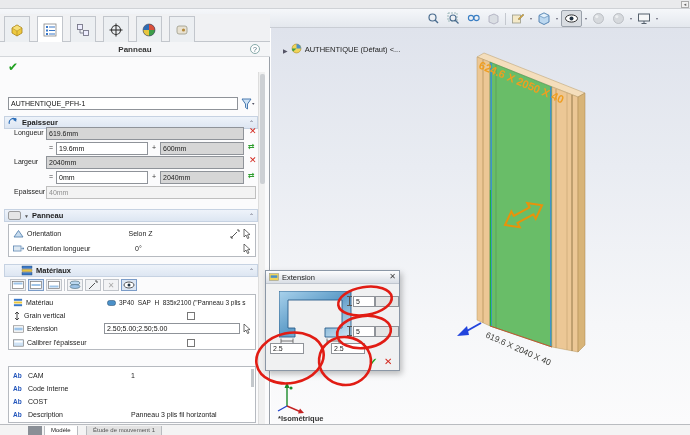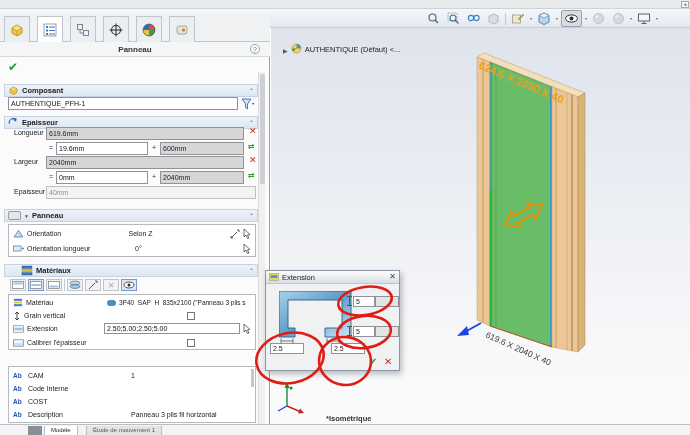--- a/index.html
+++ b/index.html
@@ -59,21 +59,21 @@
   .bottombar { left:0; top:424px; width:690px; height:11px; background:#f4f4f4; border-top:1px solid #b9bcc0; }
   .btab { position:absolute; top:1px; height:10px; font-size:6px; line-height:9px; padding:0 6px; border:1px solid #b9bcc0; border-top:none; }
   .btab.on { background:#ffffff; color:#222; }
   .btab.off { background:#e3e3e3; color:#555; }
   .bscroll { position:absolute; left:28px; top:1px; width:14px; height:9px; background:#8a8f96; }
 
   
   .viewport { left:271px; top:28px; width:419px; height:396px; background:linear-gradient(#dfe3ec 0%, #e9ecf2 35%, #f6f7f9 75%, #fbfbfc 100%); overflow:hidden; }
   .crumb { left:12px; top:15px; display:flex; align-items:flex-end; gap:3px; font-size:7.5px; color:#222; }
   .crumb .arrow { font-size:6px; color:#556; }
-  .viewname { left:7px; top:386px; font-size:7.5px; font-weight:bold; color:#333;margin-left:48px; }
+  .viewname { left:7px; top:386px; font-size:7.5px; font-weight:bold; color:#333; }
 
   
   .dialog { left:265px; top:270px; width:135px; height:101px; background:#f0f1f2; border:1px solid #8b97a6; box-shadow:2px 3px 6px rgba(0,0,0,.25); z-index:40; }
   .dlg-title { left:0; top:0; width:100%; height:13px; background:linear-gradient(#fdfdfe,#d9dee5); border-bottom:1px solid #c0c6cf; display:flex; align-items:center; gap:3px; padding:0 3px; }
   .dlg-title .txt { flex:1; font-size:7.5px; color:#222; }
   .dlg-close { font-size:8px; color:#444; line-height:10px; }
   .dlg-fld { position:absolute; border:1px solid #8f9399; background:#fff; font-size:7px; line-height:10px; padding:0 2px; }
   .dlg-fld.gray { background:#e4e4e4; }
   .dlg-ok { position:absolute; color:#1ea11e; font-weight:bold; font-size:10px; }
   .dlg-cancel { position:absolute; color:#d3281e; font-weight:bold; font-size:10px; }
@@ -218,28 +218,20 @@
       </div>
     </div>
 
     <div class="abs pm-titlebar">
       <div class="pm-title">Panneau</div>
       <div class="pm-help">?</div>
     </div>
 
     <div class="abs pm-ok">✔</div>
 
-    <div class="abs grp-hd" style="top:70px;">
-      <svg width="11" height="11" viewBox="0 0 16 16">
-          <path d="M3,6 L8,3 L13,6 L13,11 L8,14 L3,11 Z" fill="#eec93f" stroke="#a8831c" stroke-width="0.9"></path>
-          <path d="M3,6 L8,9 L13,6 L8,3 Z" fill="#f7e07a" stroke="#a8831c" stroke-width="0.6"></path>
-        </svg>
-      <span class="lbl">Composant</span>
-      <span class="chev">⌃</span>
-    </div>
     <div class="abs fld white" style="left:8px; top:83px; width:230px; height:13px;">AUTHENTIQUE_PFH-1</div>
     <div class="abs" style="left:241px; top:83px;">
       <svg width="14" height="13" viewBox="0 0 14 13">
           <path d="M1,1 L10,1 L6.5,6 L6.5,11 L4.5,9.5 L4.5,6 Z" fill="#cfe3f6" stroke="#3a6ea8" stroke-width="0.9"></path>
           <path d="M11,5 L13.5,5 L12.25,7 Z" fill="#556"></path>
         </svg>
     </div>
 
     <div class="abs grp-hd" style="top:102px;">
       <svg width="11" height="11" viewBox="0 0 16 16">

